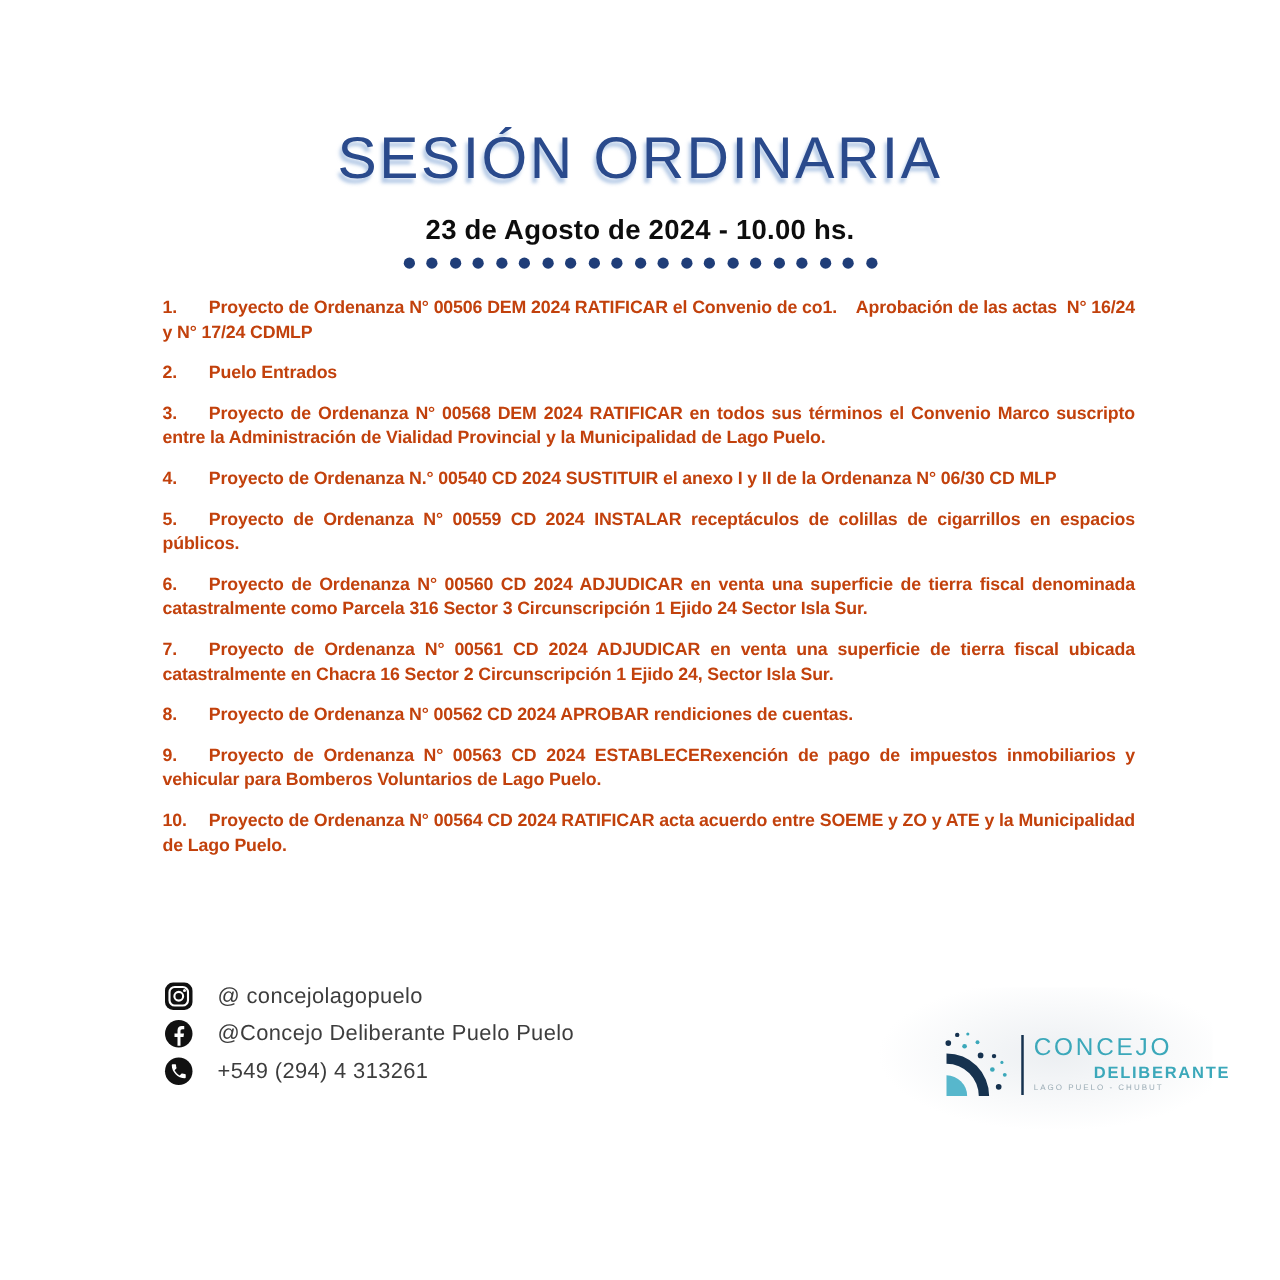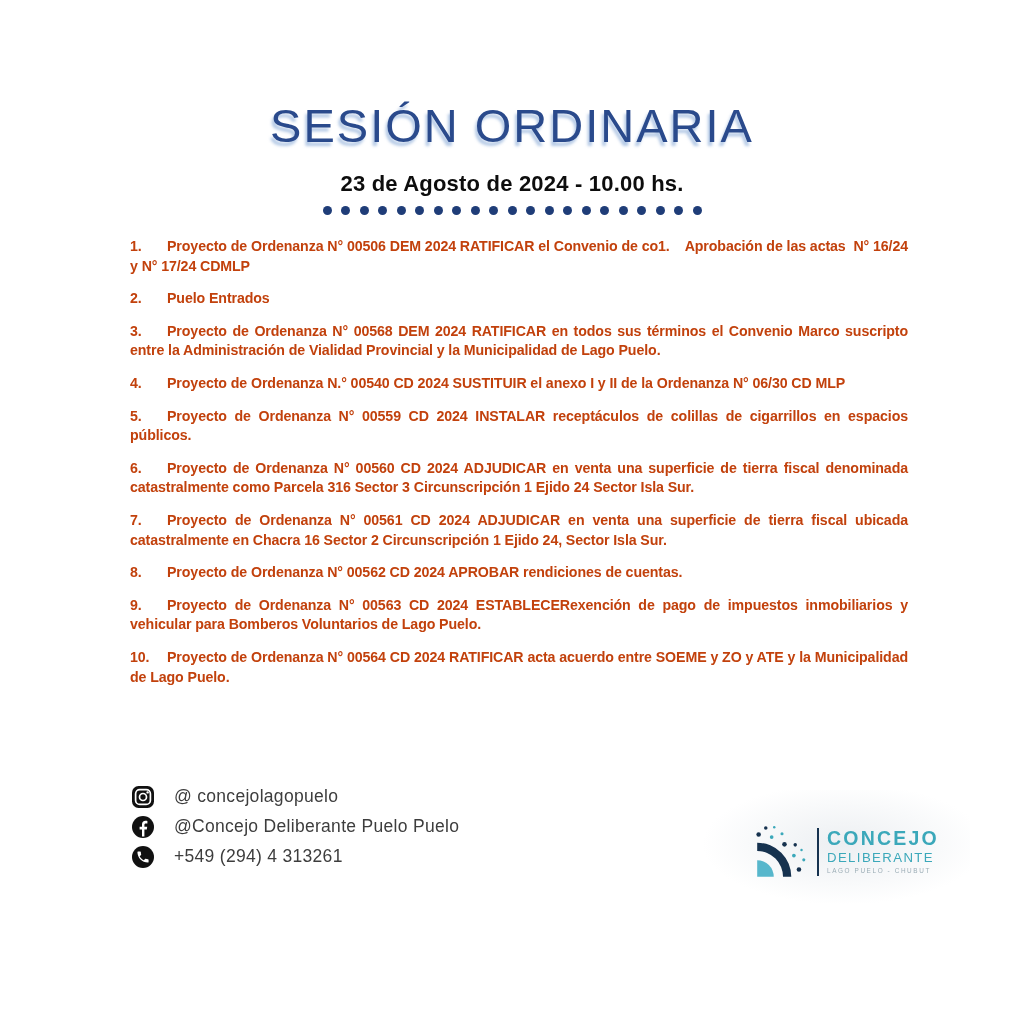--- a/index.html
+++ b/index.html
@@ -42,22 +42,22 @@
   .watermark{
     position:absolute;left:690px;top:790px;width:280px;height:120px;
     background:radial-gradient(ellipse at 55% 45%, #eceff2 0%, rgba(255,255,255,0) 65%);
   }
   .logo{
     position:absolute;left:751px;top:821px;display:flex;align-items:center;
   }
   .logo-mark{width:62px;height:62px;}
   .logo-divider{width:2px;height:48px;background:#16324f;margin:0 8px 0 4px;}
   .logo-text{display:flex;flex-direction:column;line-height:1;}
-  .logo-name1{font-size:19.5px;color:#3ba8ba;letter-spacing:2.2px;font-weight:700;}
-  .logo-name2{font-size:13.2px;color:#3ba8ba;letter-spacing:1.4px;font-weight:400;margin-top:2px;}
+  .logo-name1{font-size:19.5px;color:#3ba8ba;letter-spacing:2.2px;font-weight:400;}
+  .logo-name2{font-size:13.2px;color:#3ba8ba;letter-spacing:1.4px;font-weight:700;margin-top:2px;margin-left:48px;}
   .logo-name3{font-size:6.4px;color:#9bacb5;letter-spacing:1.6px;font-weight:400;margin-top:4px;}
 </style>
 </head>
 <body>
 
 <div class="page">
 
   <h1 class="title">SESIÓN ORDINARIA</h1>
 
   <div class="date-line">23 de Agosto de 2024 - 10.00 hs.</div>

